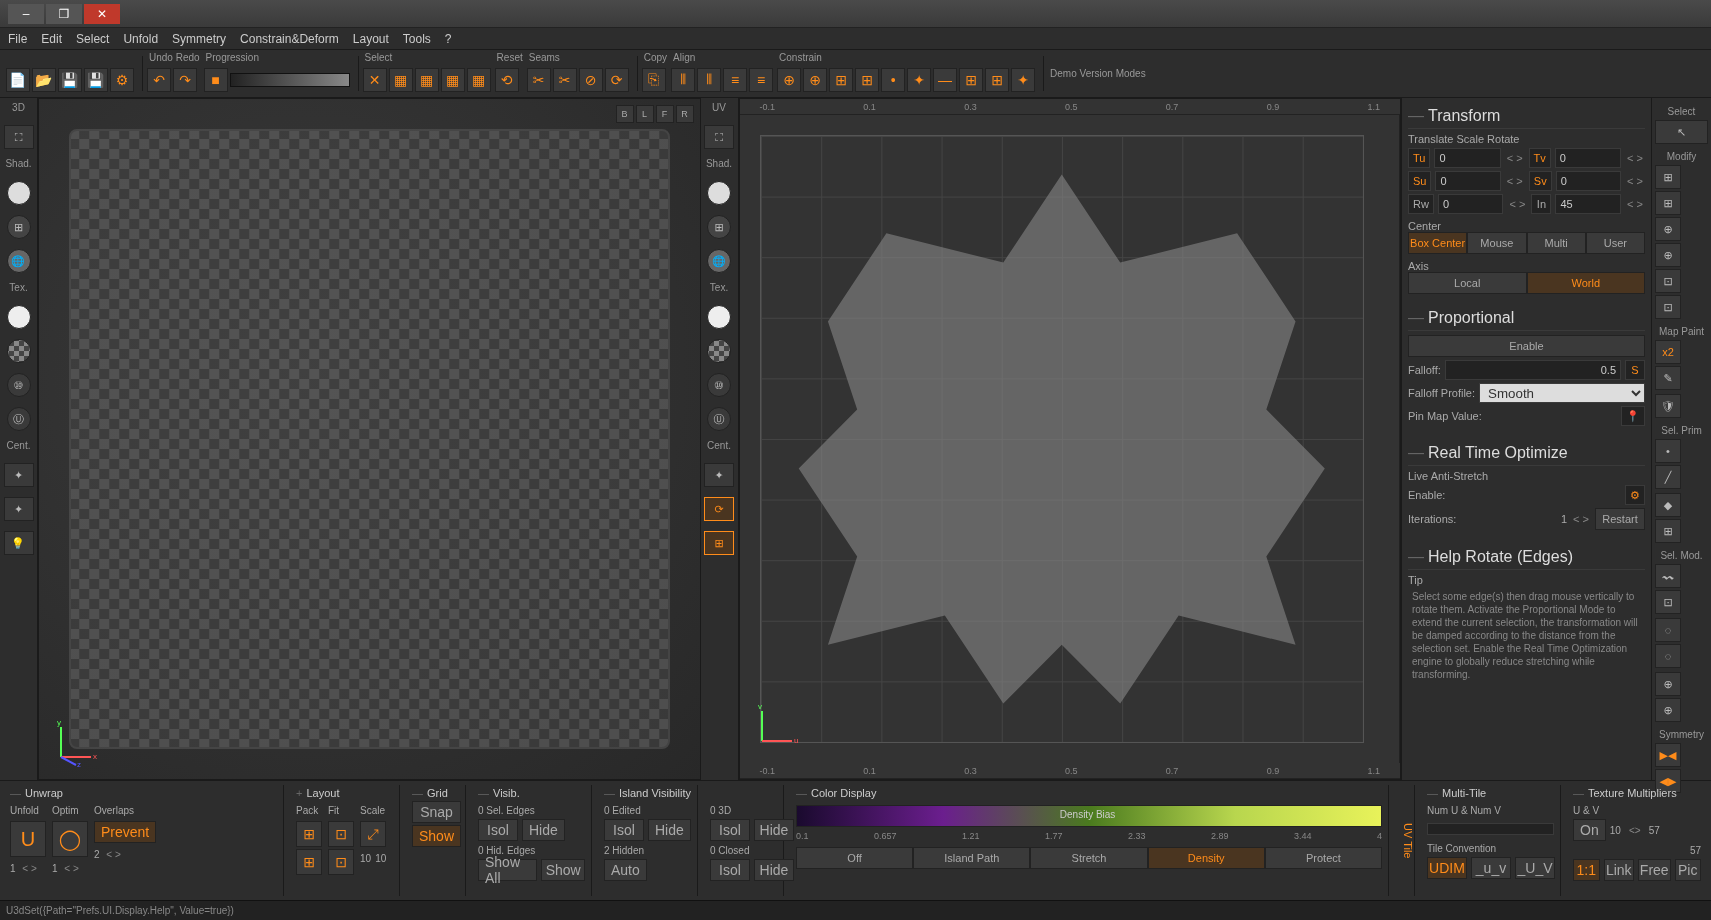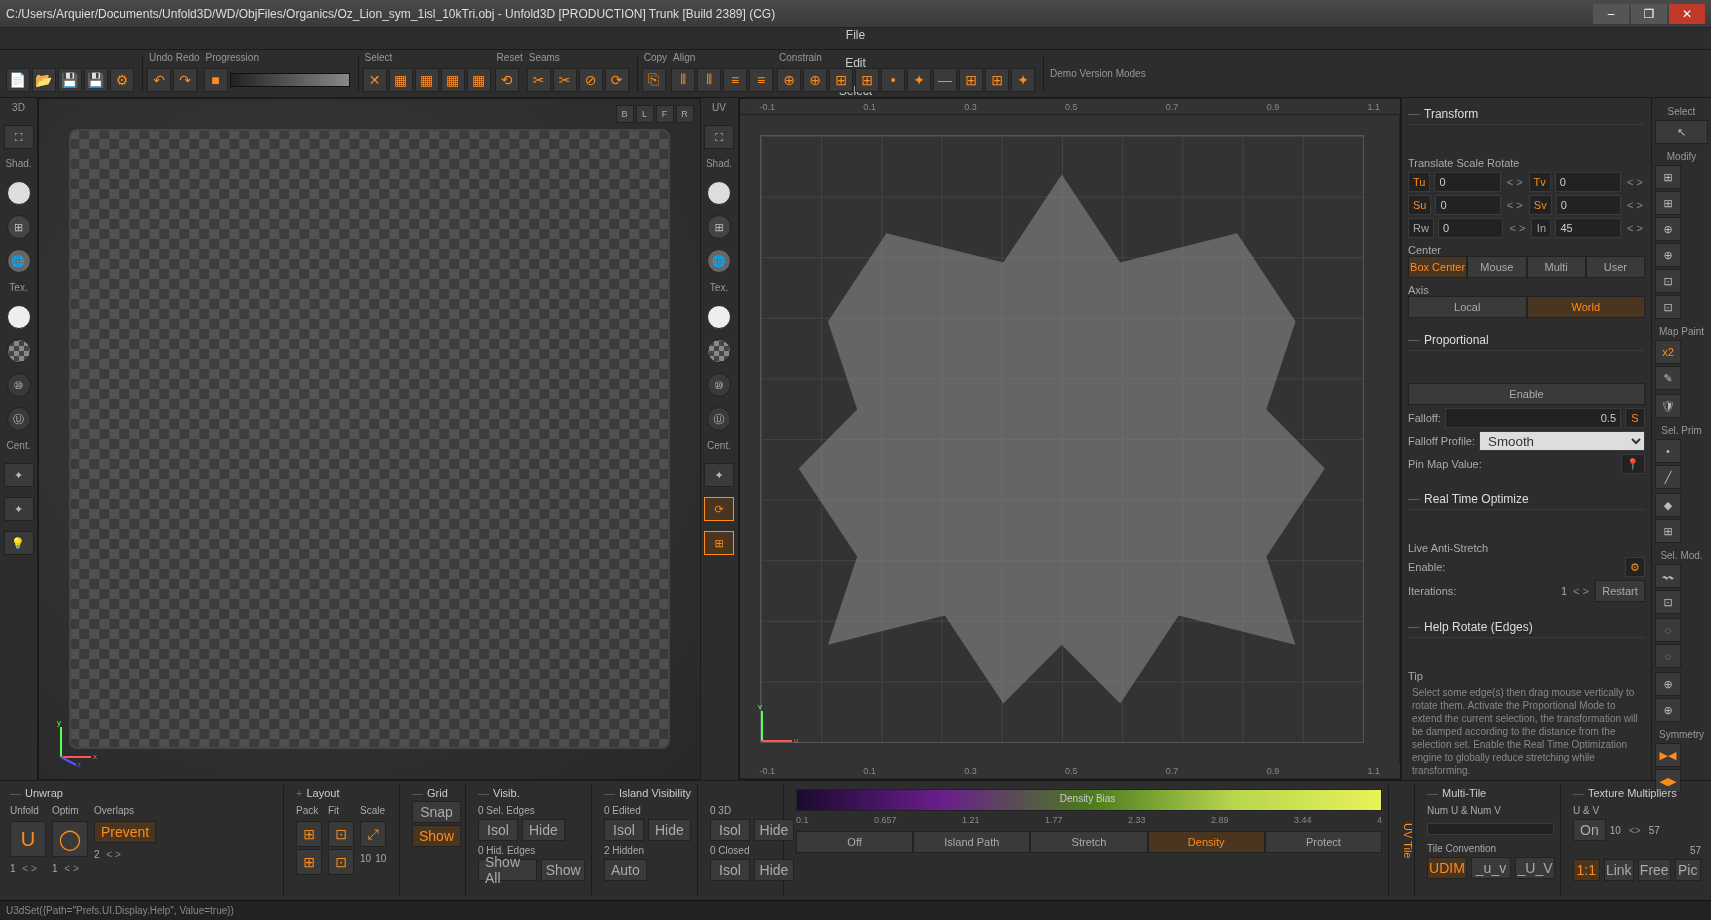--- a/index.html
+++ b/index.html
@@ -4,21 +4,21 @@
 <style>
 * { margin: 0; padding: 0; box-sizing: border-box; font-family: "Segoe UI", Arial, sans-serif; }
 body { background: #2a2a2a; color: #aaa; font-size: 11px; overflow: hidden; }
 
 .titlebar { height: 28px; background: linear-gradient(#4a4a4a, #3a3a3a); display: flex; align-items: center; padding: 0 6px; color: #ddd; font-size: 12px; border-bottom: 1px solid #222; }
 .titlebar .title { flex: 1; }
 .titlebar .winbtns { display: flex; }
 .titlebar .winbtn { width: 36px; height: 20px; background: #555; margin-left: 2px; display: flex; align-items: center; justify-content: center; color: #fff; cursor: pointer; }
 .titlebar .winbtn.close { background: #c0392b; }
 
-.menubar { height: 22px; background: #2d2d2d; display: flex; align-items: center; padding: 0 8px; gap: 14px; font-size: 12px; color: #ccc; border-bottom: 1px solid #1a1a1a; flex-direction: column; }
+.menubar { height: 22px; background: #2d2d2d; display: flex; align-items: center; padding: 0 8px; gap: 14px; font-size: 12px; color: #ccc; border-bottom: 1px solid #1a1a1a; }
 .menubar span { cursor: pointer; }
 
 .toolbar { height: 48px; background: #2d2d2d; display: flex; align-items: center; padding: 0 6px; border-bottom: 1px solid #1a1a1a; }
 .toolgroup { display: flex; flex-direction: column; margin-right: 4px; }
 .toolgroup-label { font-size: 10px; color: #999; height: 12px; padding-left: 2px; }
 .toolgroup-row { display: flex; align-items: center; gap: 2px; height: 32px; }
 .toolbtn { width: 24px; height: 24px; background: #3a3a3a; border: 1px solid #222; display: flex; align-items: center; justify-content: center; cursor: pointer; color: #ff8c1a; font-size: 14px; }
 .toolbtn.wide { width: auto; padding: 0 6px; }
 .toolbtn.active { background: #4a3520; border-color: #ff8c1a; }
 .divider { width: 1px; height: 35px; background: #1a1a1a; margin: 0 4px; }
@@ -44,23 +44,23 @@
 .ruler-h { height: 16px; background: #333; border-bottom: 1px solid #222; position: relative; display: flex; justify-content: space-between; padding: 0 20px; font-size: 9px; color: #888; align-items: center; }
 .ruler-v { width: 16px; background: #333; border-right: 1px solid #222; }
 
 .uv-area { flex: 1; display: flex; flex-direction: column; border: 1px solid #1a1a1a; }
 .uv-main { flex: 1; display: flex; }
 .uv-viewport { flex: 1; background: #333; position: relative; }
 .uv-grid { position: absolute; inset: 20px; background: linear-gradient(#444 1px, transparent 1px), linear-gradient(90deg, #444 1px, transparent 1px); background-size: 10% 10%; border: 1px solid #555; }
 
 .rightpanel { width: 250px; background: #2d2d2d; padding: 6px; overflow-y: auto; border-left: 1px solid #1a1a1a; }
 .panel-section { margin-bottom: 8px; }
-.panel-header { font-size: 12px; color: #ddd; padding: 3px 0; display: flex; align-items: center; gap: 4px; border-bottom: 1px solid #3a3a3a; text-align: center; }
+.panel-header { font-size: 16px; color: #ddd; padding: 3px 0; display: flex; align-items: center; gap: 4px; border-bottom: 1px solid #3a3a3a; text-align: center; }
 .panel-header::before { content: "—"; color: #666; }
-.panel-body { padding: 4px 0; margin-top: 28px; }
+.panel-body { padding: 4px 0; }
 .prow { display: flex; align-items: center; gap: 4px; margin: 3px 0; font-size: 11px; }
 .plabel { color: #aaa; flex: 0 0 auto; }
 .pfield { flex: 1; height: 20px; background: #222; border: 1px solid #3a3a3a; color: #ccc; padding: 0 4px; display: flex; align-items: center; }
 .pfield.small { flex: 0 0 20px; justify-content: center; color: #ff8c1a; }
 .spin { width: 20px; display: flex; justify-content: center; color: #888; cursor: pointer; }
 .pbtnrow { display: flex; gap: 0; }
 .pbtn { flex: 1; height: 22px; background: #3a3a3a; border: 1px solid #222; color: #aaa; display: flex; align-items: center; justify-content: center; cursor: pointer; font-size: 11px; }
 .pbtn.active { background: #4a3520; color: #ff8c1a; }
 .help-text { font-size: 10px; color: #888; line-height: 1.3; padding: 4px; }
 
@@ -82,21 +82,20 @@
 .bigicon { width: 36px; height: 36px; background: #3a3a3a; border: 1px solid #222; display: flex; align-items: center; justify-content: center; color: #ff8c1a; font-size: 20px; cursor: pointer; }
 .gradient-bar { height: 22px; background: linear-gradient(to right, #1a0a2e, #6b1e8e, #4a7a1e, #b8d64e, #e8f25a); border: 1px solid #222; margin: 4px 0; position: relative; }
 .gradient-labels { display: flex; justify-content: space-between; font-size: 9px; color: #888; }
 
 .statusbar { height: 20px; background: #222; color: #888; font-size: 10px; padding: 0 6px; display: flex; align-items: center; border-top: 1px solid #111; }
 </style>
 </head>
 <body>
 
 <div class="titlebar">
-  <span class="title">C:/Users/Arquier/Documents/Unfold3D/WD/ObjFiles/Organics/Oz_Lion_sym_1isl_10kTri.obj - Unfold3D [PRODUCTION] Trunk [Build 2389] (CG)</span>
   <div class="winbtns">
     <div class="winbtn">–</div>
     <div class="winbtn">❐</div>
     <div class="winbtn close">✕</div>
   </div>
 </div>
 
 <div class="menubar">
   <span>File</span>
   <span>Edit</span>
@@ -547,20 +546,21 @@
         </div>
       <div class="brow">0 Closed</div>
       <div class="brow">
           <div class="bbtn">Isol</div>
           <div class="bbtn">Hide</div>
         </div>
     </div>
   </div>
 
   <div class="bsection" style="flex:1">
+    <div class="bsection-header">Color Display</div>
     <div class="gradient-bar">
         <span style="position:absolute;left:45%;top:3px;color:#ccc;font-size:10px">Density Bias</span>
       </div>
     <div class="gradient-labels">
       <span>0.1</span>
         <span>0.657</span>
         <span>1.21</span>
         <span>1.77</span>
         <span>2.33</span>
         <span>2.89</span>

